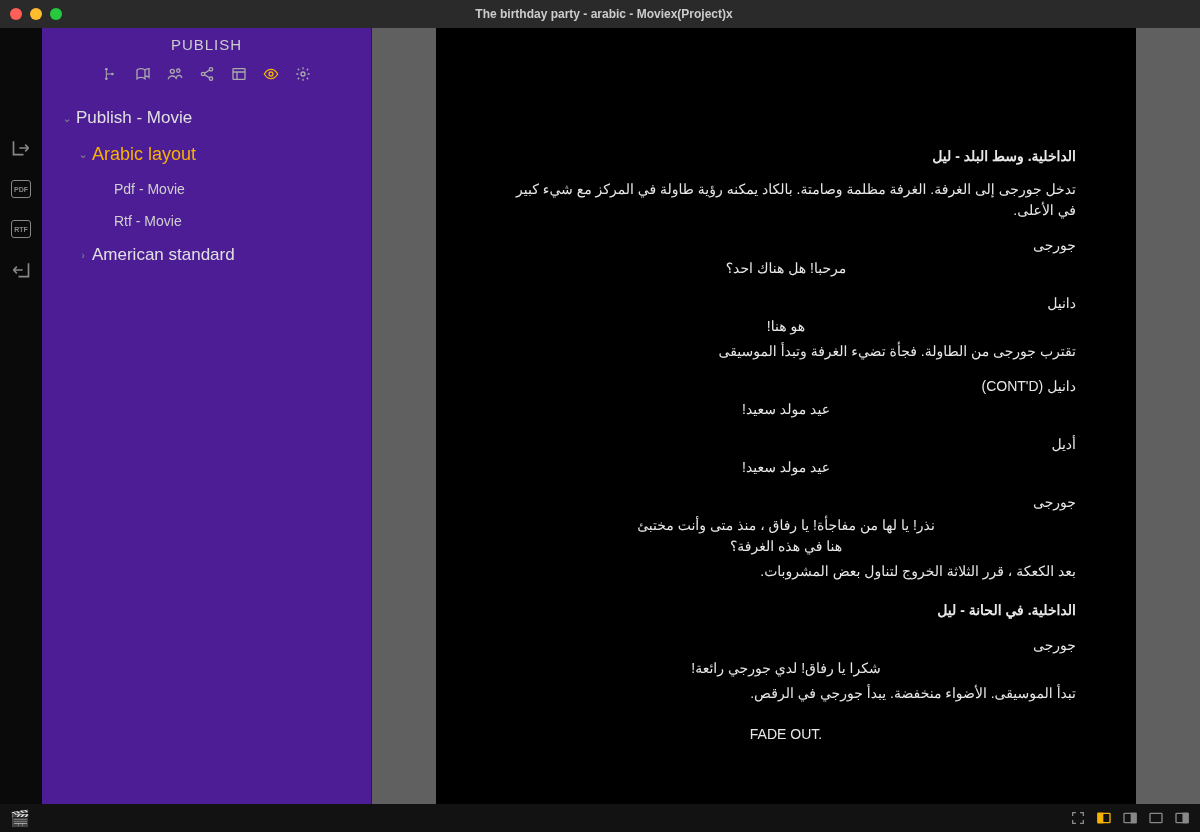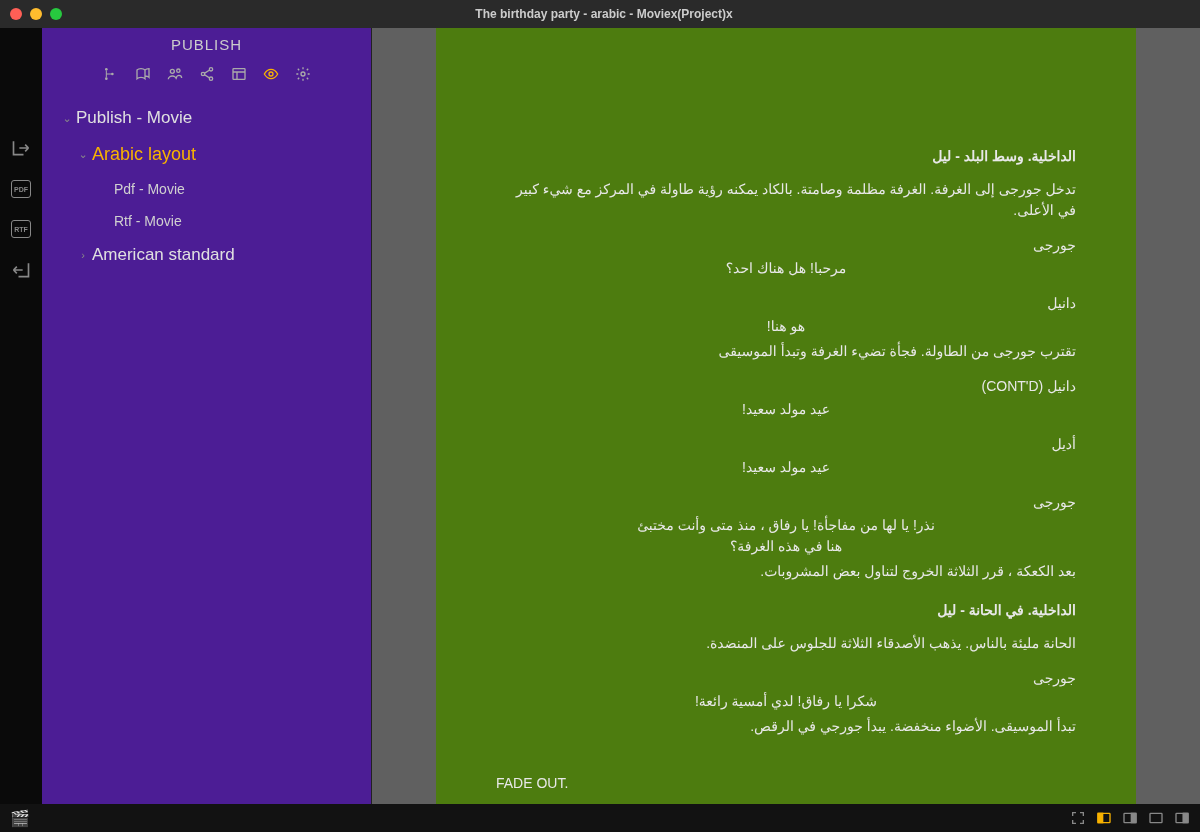--- a/index.html
+++ b/index.html
@@ -34,26 +34,26 @@
   .tree { padding: 4px 12px; }
   .tree-item { display:flex; align-items:center; padding: 8px 6px; font-size: 17px; color:#e0e0e0; cursor:pointer; }
   .tree-item.sel { color:#f8b200; font-size:18px; }
   .tree-item.leaf { font-size: 14px; color:#d0d0d0; }
   .chev { width:14px; text-align:center; margin-right:2px; font-size:11px; color:#888; }
   .indent1 { padding-left: 22px; }
   .indent2 { padding-left: 60px; }
 
   
   .main { flex:1; background:#606060; display:flex; justify-content:center; overflow:auto; }
-  .page { background:#4d7c0f; width: 700px; margin: 0; height: 100%; padding: 100px 60px 40px 60px; font-family: "Courier New", monospace; font-size: 14px; color:#e8e8e8; line-height: 1.5; direction: rtl; text-align: right; }
+  .page { background:#000000; width: 700px; margin: 0; height: 100%; padding: 100px 60px 40px 60px; font-family: "Courier New", monospace; font-size: 14px; color:#e8e8e8; line-height: 1.5; direction: rtl; text-align: right; }
   .scene { font-weight: bold; margin: 18px 0 12px; }
   .action { margin: 2px 0; }
   .char { text-align:right; margin: 14px 0 2px; }
   .dialog { text-align:center; margin: 0 auto 4px; max-width: 300px; }
-  .trans { direction:ltr; text-align:left; margin: 36px 0; font-weight:400; }
+  .trans { direction:ltr; text-align:center; margin: 20px 0; font-weight:400; }
 
   
   .bottombar { height: 28px; background:#121212; display:flex; align-items:center; justify-content:space-between; padding: 0 10px; }
   .clapper { color:#f8b200; font-size:16px; }
   .bottom-icons { display:flex; gap:10px; }
   .bicon { color:#888; display:flex; align-items:center; }
   .bicon.active { color:#f8b200; }
   .bicon svg { width:16px; height:16px; }
 </style>
 </head>
@@ -173,23 +173,22 @@
       <div class="dialog">هو هنا!</div>
       <div class="action">تقترب جورجى من الطاولة. فجأة تضيء الغرفة وتبدأ الموسيقى</div>
       <div class="char">دانيل (CONT'D)</div>
       <div class="dialog">عيد مولد سعيد!</div>
       <div class="char">أديل</div>
       <div class="dialog">عيد مولد سعيد!</div>
       <div class="char">جورجى</div>
       <div class="dialog">نذر! يا لها من مفاجأة! يا رفاق ، منذ متى وأنت مختبئ هنا في هذه الغرفة؟</div>
       <div class="action">بعد الكعكة ، قرر الثلاثة الخروج لتناول بعض المشروبات.</div>
       <div class="scene">الداخلية. في الحانة - ليل</div>
-      <div class="action">الحانة مليئة بالناس. يذهب الأصدقاء الثلاثة للجلوس على المنضدة.</div>
       <div class="char">جورجى</div>
-      <div class="dialog">شكرا يا رفاق! لدي أمسية رائعة!</div>
+      <div class="dialog">شكرا يا رفاق! لدي جورجي رائعة!</div>
       <div class="action">تبدأ الموسيقى. الأضواء منخفضة. يبدأ جورجي في الرقص.</div>
       <div class="trans">FADE OUT.</div>
 
     </div>
   </div>
 </div>
 
 <div class="bottombar">
   <div class="clapper">🎬</div>
   <div class="bottom-icons">

